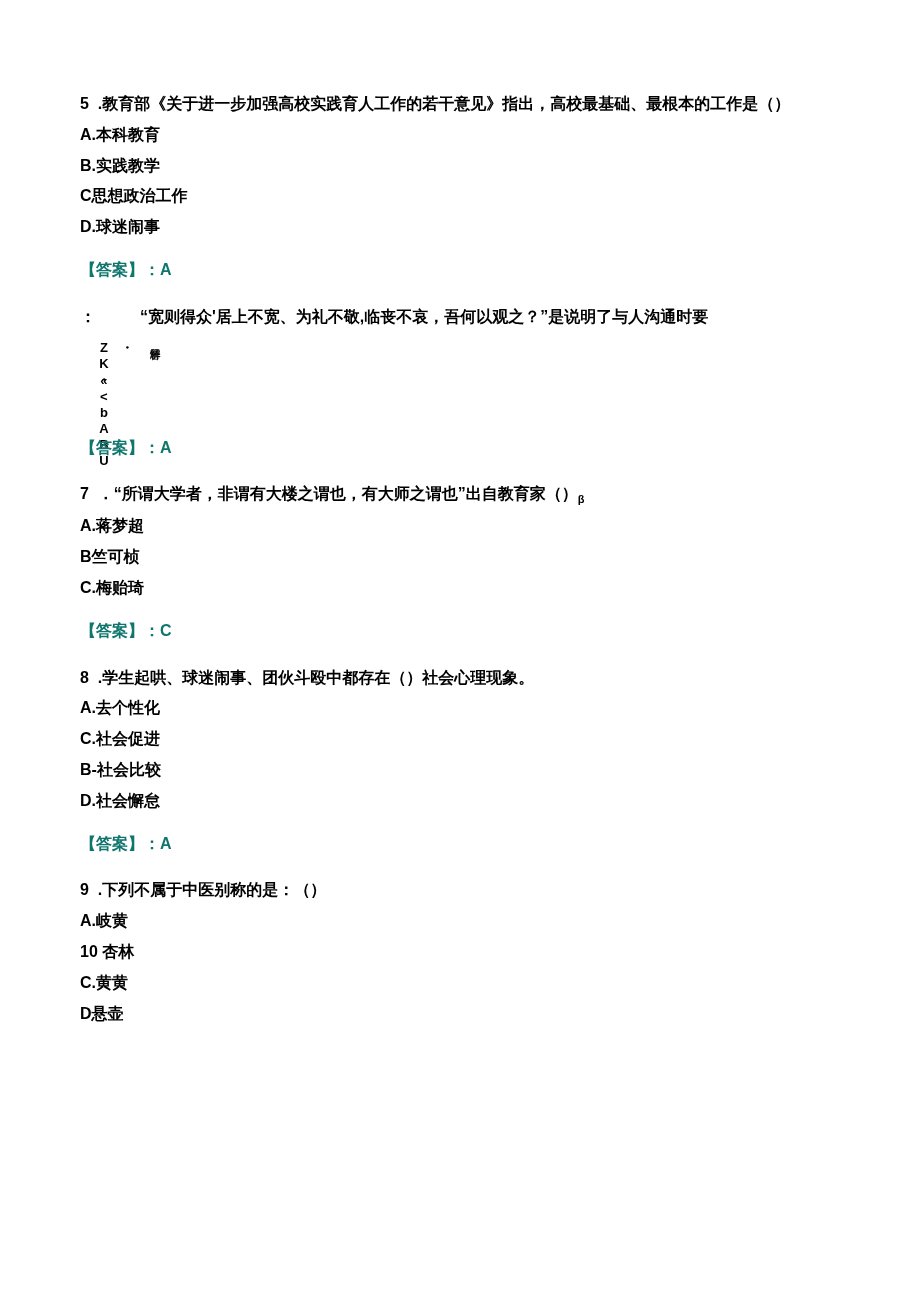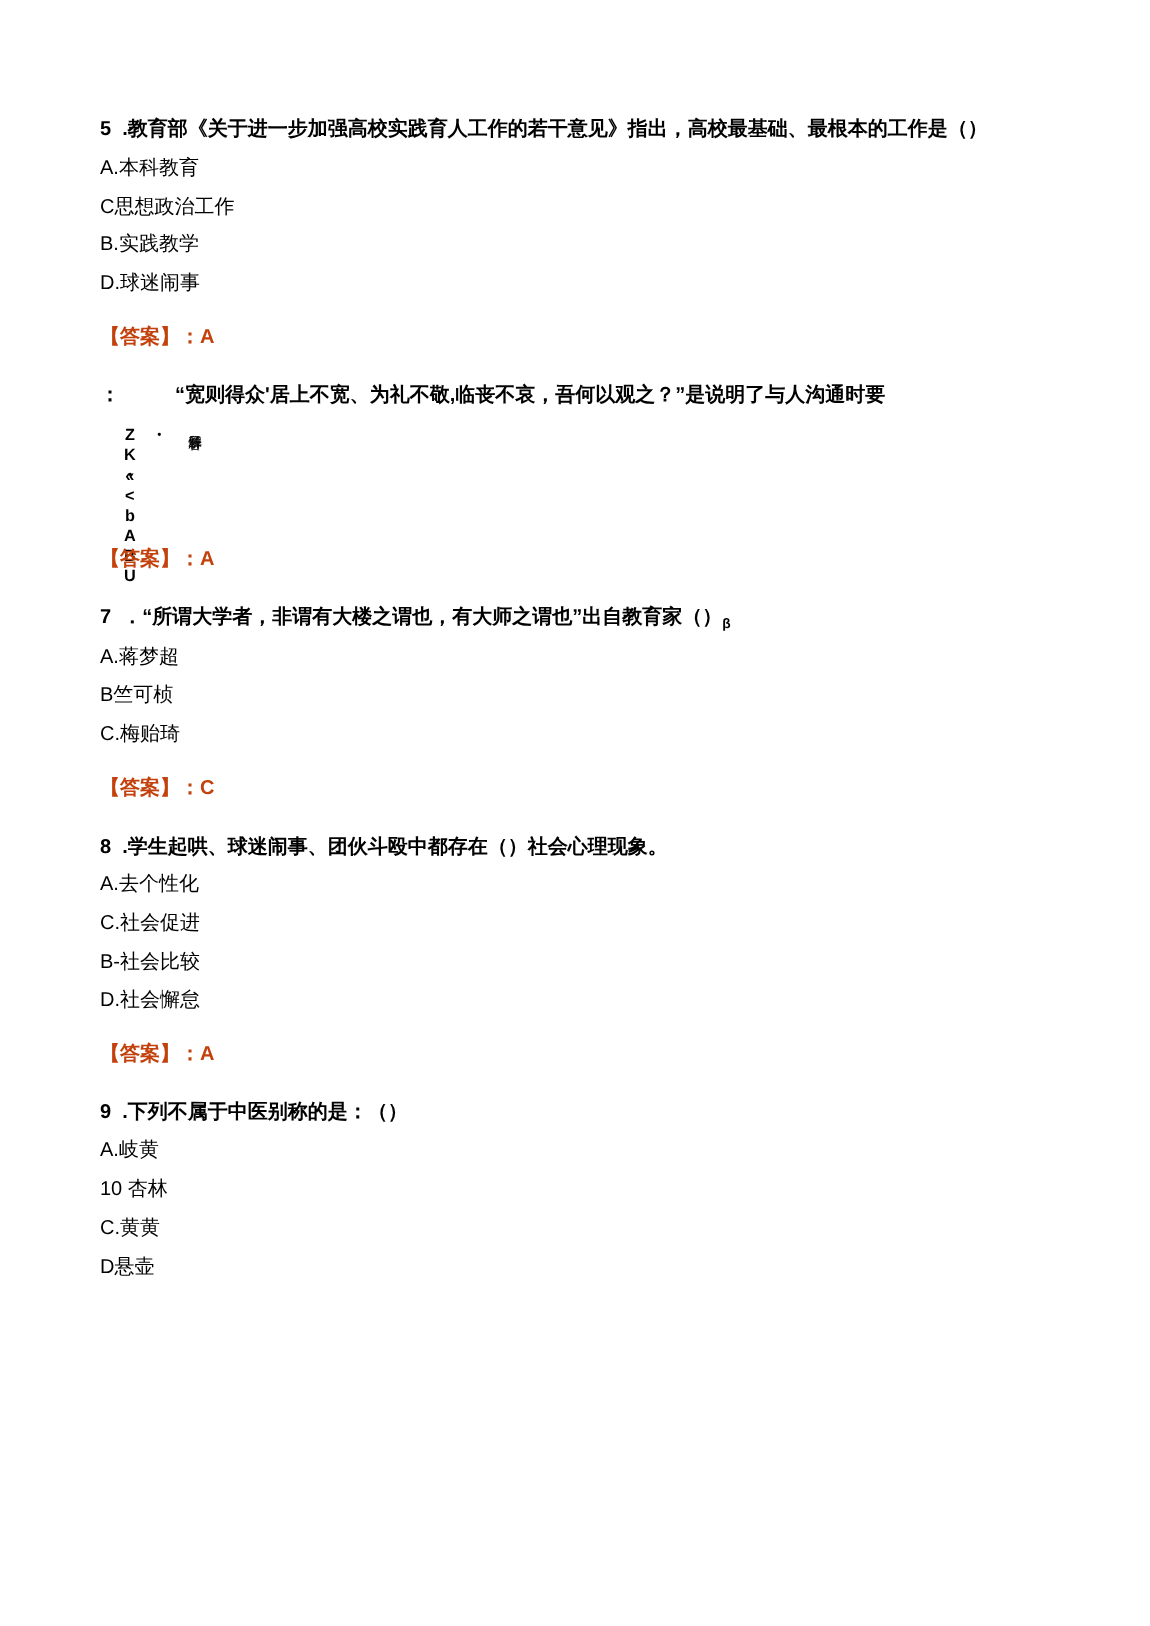--- a/index.html
+++ b/index.html
@@ -19,25 +19,25 @@
       position: relative;
     }
     .question-block {
       margin-bottom: 18px;
     }
     .question-stem {
       font-weight: bold;
       margin-bottom: 2px;
     }
     .option {
-      font-weight: normal;
+      font-weight: bold;
       margin-bottom: 2px;
     }
     .answer {
-      color: #c2410c;
+      color: #0f766e;
       font-weight: bold;
       margin-top: 14px;
       margin-bottom: 14px;
     }
     .q6-row {
       margin-top: 6px;
       margin-bottom: 8px;
     }
     .q6-vertical {
       display: flex;
@@ -73,22 +73,22 @@
     }
   </style>
 </head>
 <body>
 
 <div class="question-block">
   <div class="question-stem">
     <span>5</span>&nbsp;&nbsp;<span>.教育部《关于进一步加强高校实践育人工作的若干意见》指出，高校最基础、最根本的工作是（）</span>
   </div>
   <div class="option">A.本科教育</div>
+  <div class="option">B.实践教学</div>
   <div class="option">C思想政治工作</div>
-  <div class="option">B.实践教学</div>
   <div class="option">D.球迷闹事</div>
   <div class="answer">【答案】：A</div>
 </div>
 
 <div class="question-block">
   <div class="question-stem q6-row">
     <span class="indent-colon">：</span><span>“宽则得众'居上不宽、为礼不敬,临丧不哀，吾何以观之？”是说明了与人沟通时要</span>
   </div>
   <div class="q6-vertical">
     <div class="vertical-bold">・ZK・«&lt;bABU</div>

